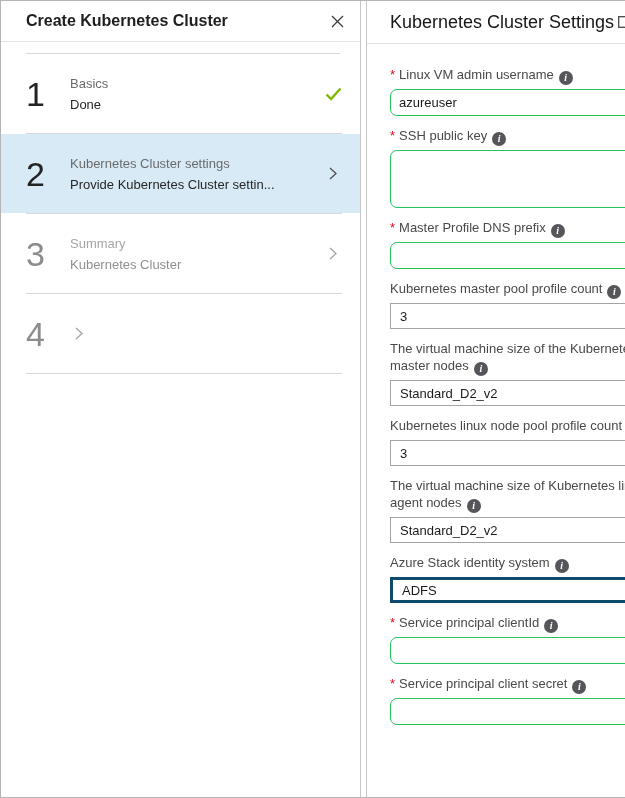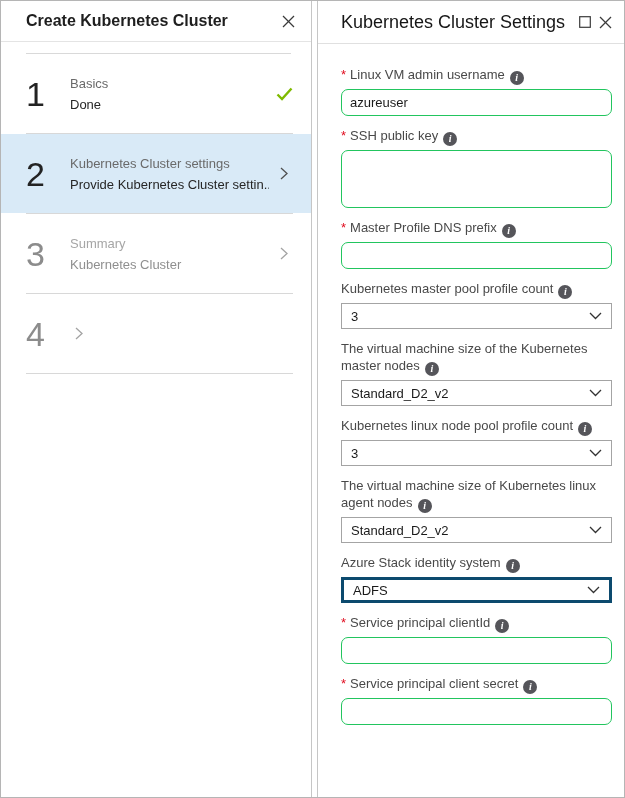--- a/index.html
+++ b/index.html
@@ -2,21 +2,21 @@
 <html><head>
 <meta charset="utf-8">
 <style>
   * { box-sizing: border-box; }
   html,body { margin:0; padding:0; background:#ffffff; }
   body { font-family:"Liberation Sans", sans-serif; width:625px; height:798px; overflow:hidden; }
 
   .app { width:625px; height:798px; display:flex; border:1px solid #b5b5b5; background:#fff; }
 
   
-  .panel-left { width:311px; border-right:1px solid #c6c6c6; display:flex; flex-direction:column; background:#fff; flex-shrink:0; }
+  .panel-left { width:360px; border-right:1px solid #c6c6c6; display:flex; flex-direction:column; background:#fff; flex-shrink:0; }
   .panel-left header { height:41px; display:flex; align-items:center; padding:0 12px 0 25px; border-bottom:1px solid #e4e4e4; flex-shrink:0; }
   .panel-left h1 { flex:1; margin:0; font-size:16px; font-weight:700; color:#1e1e1e; letter-spacing:0; white-space:nowrap; }
   .icon-btn { background:none; border:none; padding:4px; cursor:pointer; display:flex; align-items:center; justify-content:center; }
 
   .steps { padding-top:11px; }
   .steps-topsep { height:1px; background:#d9d9d9; margin:0 20px 0 25px; }
   .step { display:flex; align-items:center; height:79px; padding:0 18px 0 25px; cursor:pointer; }
   .step.selected { background:#d9eaf7; }
   .sep { height:1px; background:#d8d8d8; margin:0 18px 0 25px; }
   .num { width:44px; flex-shrink:0; font-size:34px; font-weight:400; color:#232323; line-height:1; }

